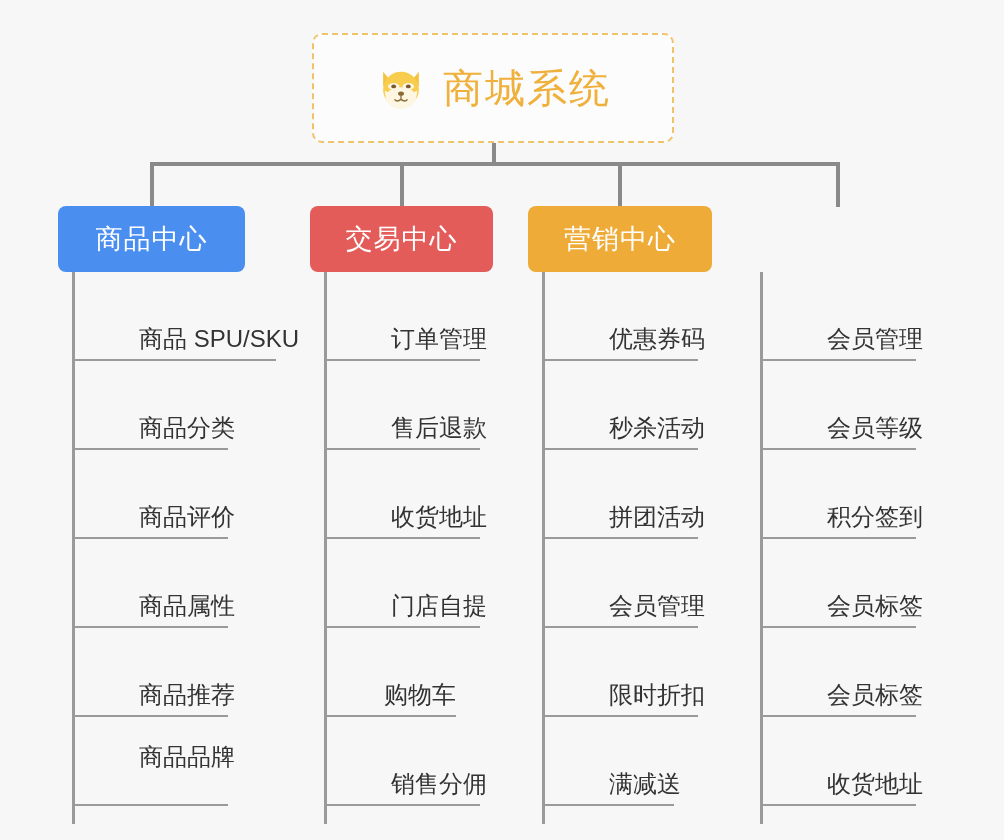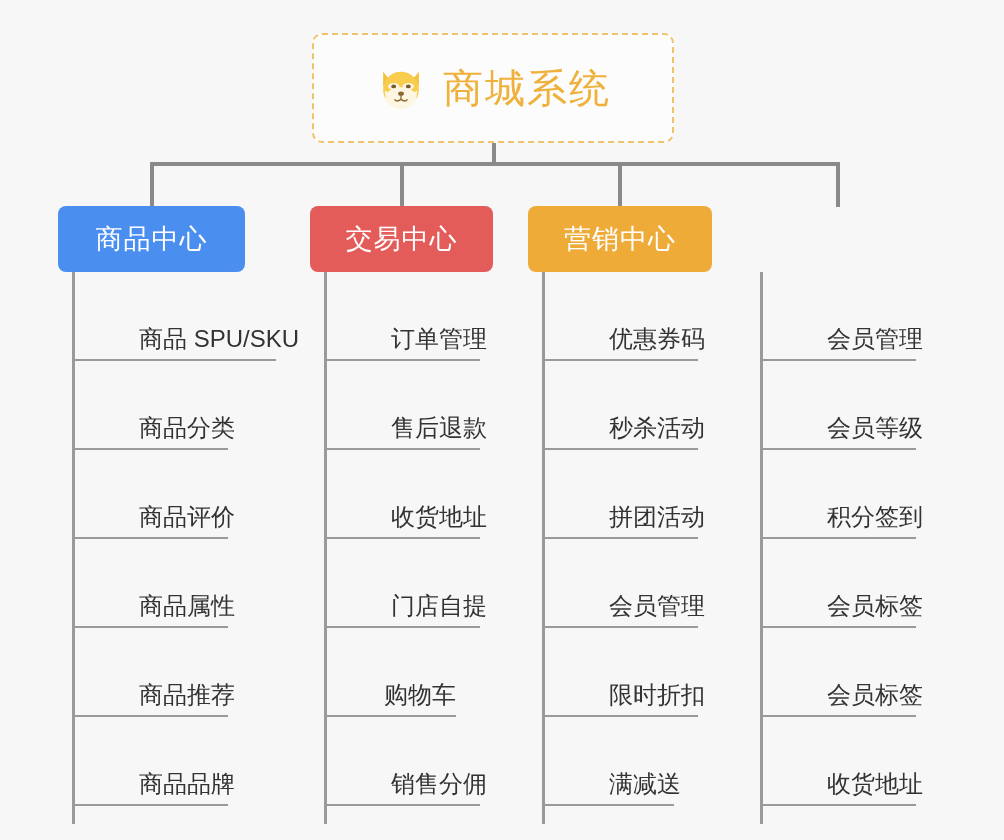--- a/index.html
+++ b/index.html
@@ -117,21 +117,21 @@
     </div>
     <div class="leaf" style="top:178px;width:156px;">
       <span class="leaf-label">商品评价</span>
     </div>
     <div class="leaf" style="top:267px;width:156px;">
       <span class="leaf-label">商品属性</span>
     </div>
     <div class="leaf" style="top:356px;width:156px;">
       <span class="leaf-label">商品推荐</span>
     </div>
-    <div class="leaf" style="top:445px;width:156px;">
+    <div class="leaf" style="top:445px;width:156px;align-items:center;">
       <span class="leaf-label">商品品牌</span>
     </div>
   </div>
 
   <div class="cat-head" style="left:310px;top:206px;width:183px;background:#e35c59;">
     <span>交易中心</span>
   </div>
   <div class="col" style="left:324px;width:200px;">
     <div class="rail"></div>
     <div class="leaf" style="top:0px;width:156px;">

